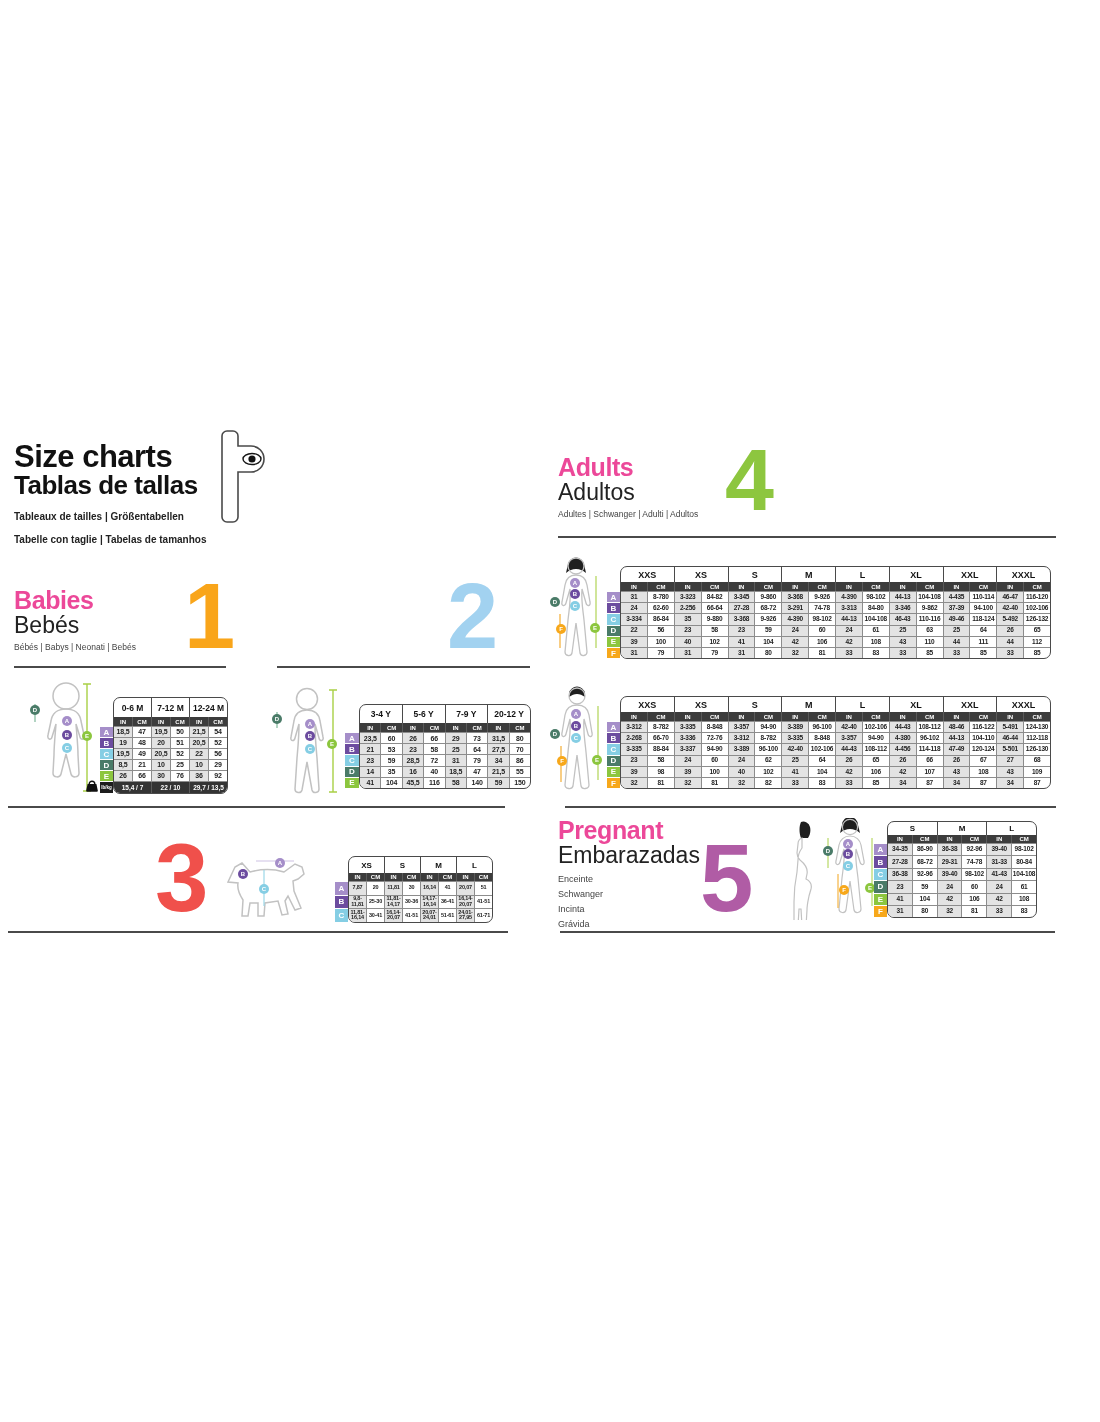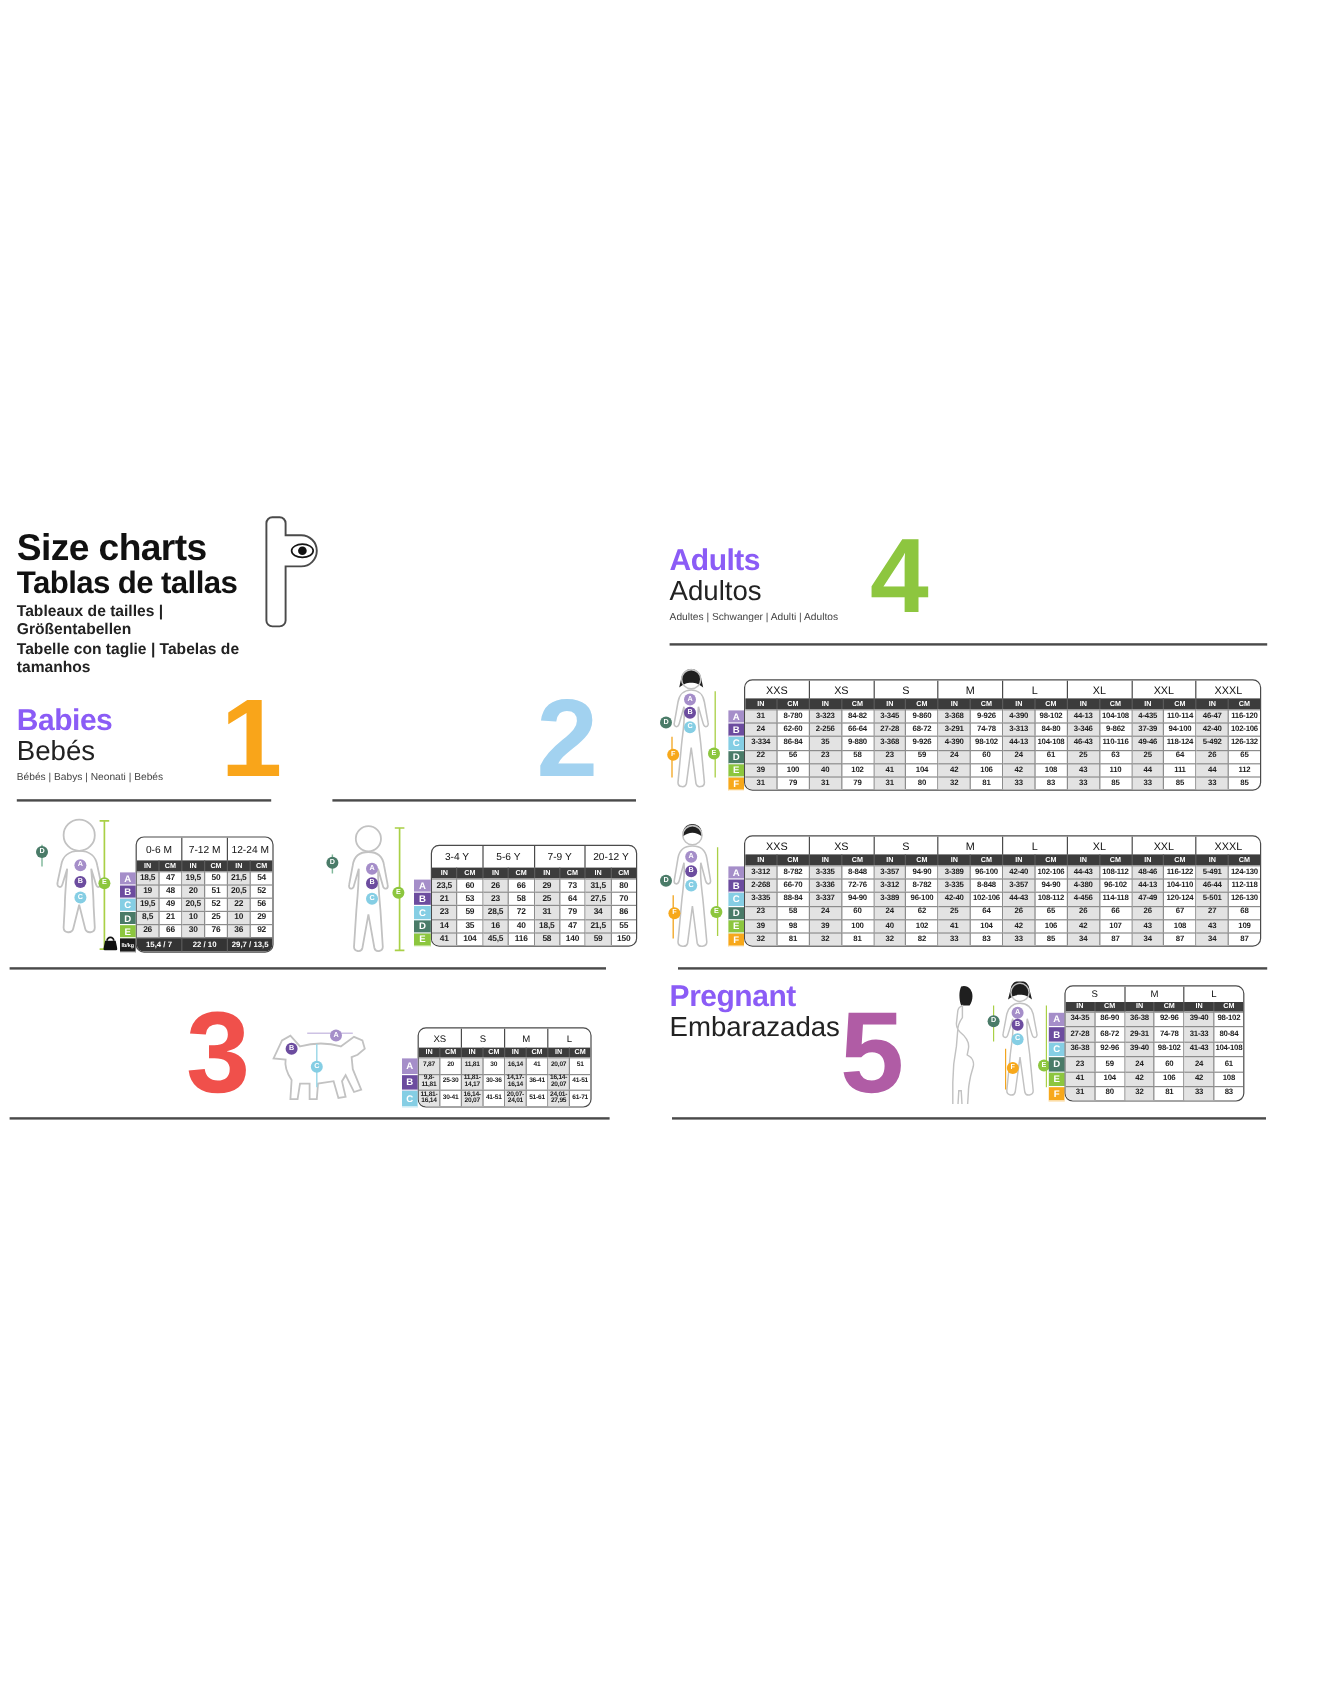--- a/index.html
+++ b/index.html
@@ -2,35 +2,35 @@
 <html><head>
 <meta charset="utf-8">
 <style>
   html,body{margin:0;padding:0;background:#fff}
   .page{position:relative;width:1100px;height:1422px;background:#fff;overflow:hidden;
         font-family:"Liberation Sans",sans-serif;color:#1a1a1a}
   .abs{position:absolute}
   
   .hdr-en{font-size:31px;font-weight:800;line-height:1;letter-spacing:-.5px;color:#111}
   .hdr-es{font-size:26px;font-weight:800;line-height:1.05;letter-spacing:-.5px;color:#111}
-  .hdr-sub{font-size:13px;font-weight:700;color:#222;margin-top:2px}
-  .t-en{font-size:25px;font-weight:800;line-height:1;letter-spacing:-.4px;color:#8b5cf6}
+  .hdr-sub{font-size:10px;font-weight:700;color:#222;margin-top:12px}
+  .t-en{font-size:25px;font-weight:800;line-height:1;letter-spacing:-.4px;color:#ec4899}
   .t-es{font-size:23px;font-weight:400;line-height:1.1;color:#222}
   .t-langs{font-size:8.5px;color:#444;margin-top:4px}
   .t-langs-multi div{font-size:9px;color:#444;line-height:15px}
   .big-num{position:absolute;font-weight:800;line-height:.8;letter-spacing:-2px}
   .rule{position:absolute;height:2px;background:#4a4a4a}
   
   .tbl{position:absolute}
   .tbl-box{position:absolute;left:var(--lw);right:0;top:0;border:1.5px solid #4a4a4a;
            border-radius:7px;overflow:hidden;background:#fff}
   .row{display:flex;width:100%}
   .size-row{height:var(--sh)}
   .size-cell{flex:1;display:flex;align-items:center;justify-content:center;
-             font-weight:400;font-size:var(--sfs,9px);color:#111;border-right:1px solid #4a4a4a}
+             font-weight:700;font-size:var(--sfs,9px);color:#111;border-right:1px solid #4a4a4a}
   .size-row .size-cell:last-child{border-right:none}
   .unit-row{height:var(--uh);background:#3c3c3c}
   .unit-cell{flex:1;display:flex;align-items:center;justify-content:center;color:#fff;
              font-weight:700;font-size:6px;border-right:1px solid #5a5a5a}
   .unit-row .unit-cell:last-child{border-right:none}
   .data-row{height:var(--rh)}
   .data-cell{flex:1;display:flex;align-items:center;justify-content:center;text-align:center;
              font-size:var(--dfs,7px);font-weight:700;color:#222;letter-spacing:-.2px;
              border-right:1px solid #8c8c8c;border-top:1px solid #8c8c8c;
              box-sizing:border-box;white-space:pre-line;line-height:1.02}
@@ -674,20 +674,26 @@
         <div class="letter" style="background: rgb(247, 168, 27);">F</div>
       </div>
     </div>
 
   <div class="rule" style="left:8px;top:806px;width:497px"></div>
   <div class="rule" style="left:565px;top:806px;width:491px"></div>
 
   <div class="abs" style="left:558px;top:818px">
     <div class="t-en">Pregnant</div>
     <div class="t-es">Embarazadas</div>
+    <div class="t-langs-multi" style="margin-top:4px">
+      <div>Enceinte</div>
+      <div>Schwanger</div>
+      <div>Incinta</div>
+      <div>Grávida</div>
+    </div>
   </div>
   <div class="big-num" style="left: 700px; top: 840px; font-size: 96px; color: rgb(176, 92, 165);">5</div>
 
   <div class="figure" style="left:788px;top:820px;width:32px;height:100px">
     <svg viewBox="0 0 32 100">
       <path d="M13,2 a7,7 0 0 1 9,5 c1,4 0,8 -2,11 l-7,0 c-2,-5 -2,-12 0,-16 z" fill="#1f1f1f"></path>
       <path d="M14,18 c-3,1 -4,3 -4,6 l-1,9 c0,3 1,5 3,7 c5,4 8,9 7,14 l-1,5 c4,2 6,6 5,10 l-2,7 c-1,5 -2,9 -2,14 l-1,16 c0,3 -4,3 -4,0 l-1,-17 -2,0 -1,17 c0,3 -4,3 -4,0 l0,-24 c0,-10 1,-20 3,-30 l1,-12 c0,-4 1,-8 4,-12 z" fill="none" stroke="#c2c2c2" stroke-width="1.2"></path>
     </svg>
   </div>
   <div class="figure" style="left:824px;top:818px;width:52px;height:102px">

